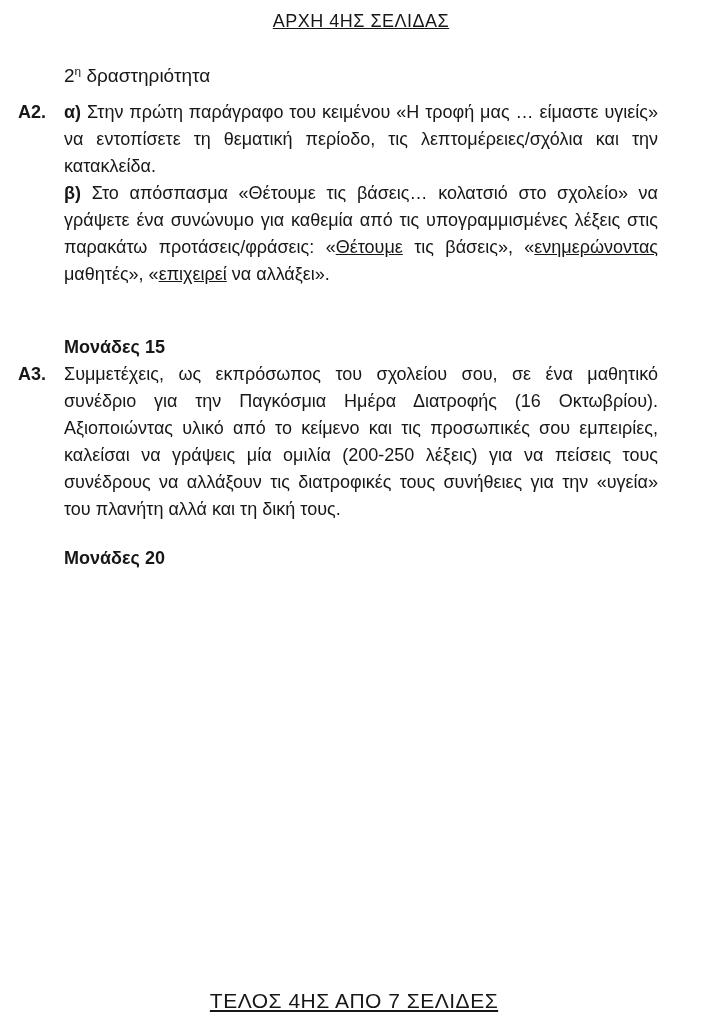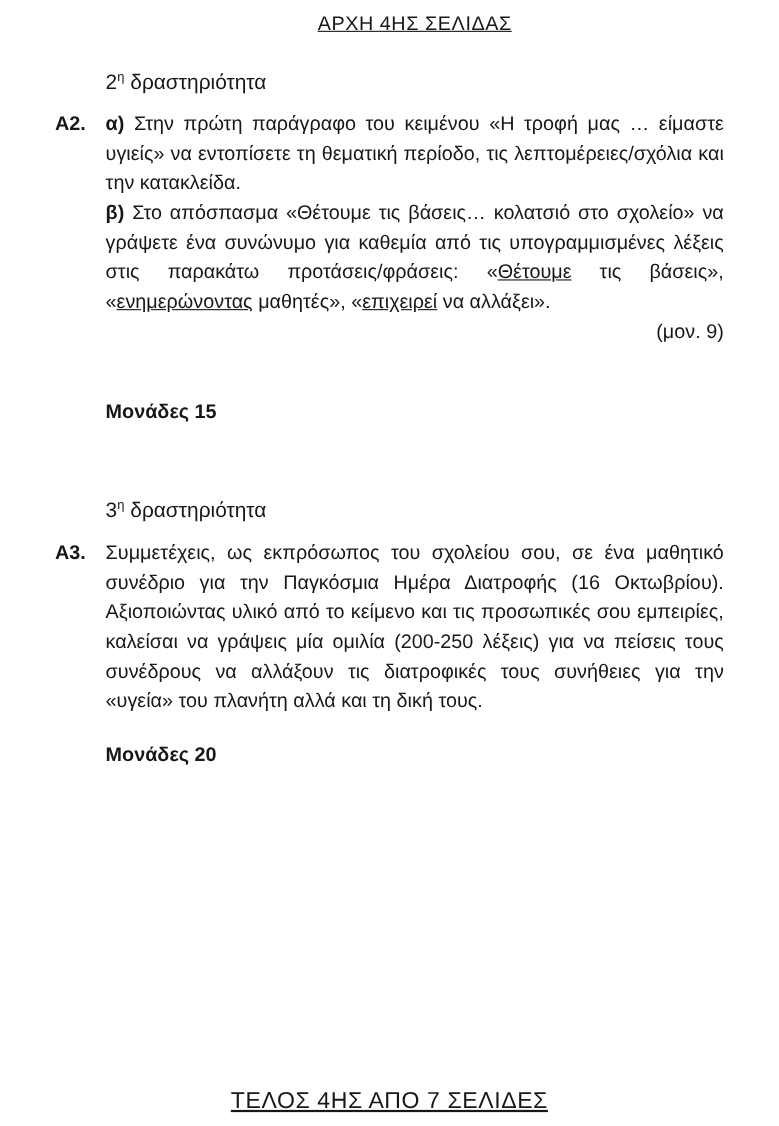--- a/index.html
+++ b/index.html
@@ -8,21 +8,21 @@
     height: 1024px;
     background: #ffffff;
     font-family: "Liberation Sans", sans-serif;
     color: #171717;
     overflow: hidden;
   }
   .page {
     position: relative;
     width: 708px;
     height: 1024px;
-    padding: 8px 50px 0 96px;
+    padding: 8px 50px 0 64px;
     font-size: 18px;
     line-height: 27px;
   }
   .page-header {
     text-align: center;
     margin-bottom: 22px;
   }
   .page-header span,
   .page-footer span {
     text-decoration: underline;
@@ -81,28 +81,26 @@
 
   <section>
     <h2 class="activity-heading"><span>2</span><sup>η</sup><span> δραστηριότητα</span></h2>
 
     <div class="question-block">
       <span class="q-label">Α2.</span>
 
       <p class="q-text"><span class="b">α) </span><span>Στην πρώτη  παράγραφο του κειμένου «Η τροφή μας … είμαστε υγιείς» να εντοπίσετε τη θεματική περίοδο, τις λεπτομέρειες/σχόλια και την κατακλείδα.</span></p>
 
       <p class="q-text part-b"><span class="b">β) </span><span>Στο απόσπασμα «Θέτουμε τις βάσεις… κολατσιό στο σχολείο» να γράψετε ένα συνώνυμο για καθεμία από τις υπογραμμισμένες λέξεις στις παρακάτω προτάσεις/φράσεις: «</span><span class="u">Θέτουμε</span><span> τις βάσεις», «</span><span class="u">ενημερώνοντας</span><span> μαθητές», «</span><span class="u">επιχειρεί</span><span> να αλλάξει».</span></p>
-      <p class="marks">(μον. 9)</p>
     </div>
 
     <p class="total total-15">Μονάδες 15</p>
   </section>
 
   <section>
-    <h2 class="activity-heading heading-3"><span>3</span><sup>η</sup><span> δραστηριότητα</span></h2>
 
     <div class="question-block">
       <span class="q-label">Α3.</span>
       <p class="q-text"><span>Συμμετέχεις, ως εκπρόσωπος του σχολείου σου, σε ένα μαθητικό συνέδριο για την Παγκόσμια Ημέρα Διατροφής (16 Οκτωβρίου). Αξιοποιώντας υλικό από το κείμενο και τις προσωπικές σου εμπειρίες, καλείσαι να γράψεις μία ομιλία (200-250 λέξεις) για να πείσεις τους συνέδρους να αλλάξουν τις διατροφικές τους συνήθειες για την «υγεία» του πλανήτη αλλά και τη δική τους.</span></p>
     </div>
 
     <p class="total total-20">Μονάδες 20</p>
   </section>
 
   <div class="page-footer">

